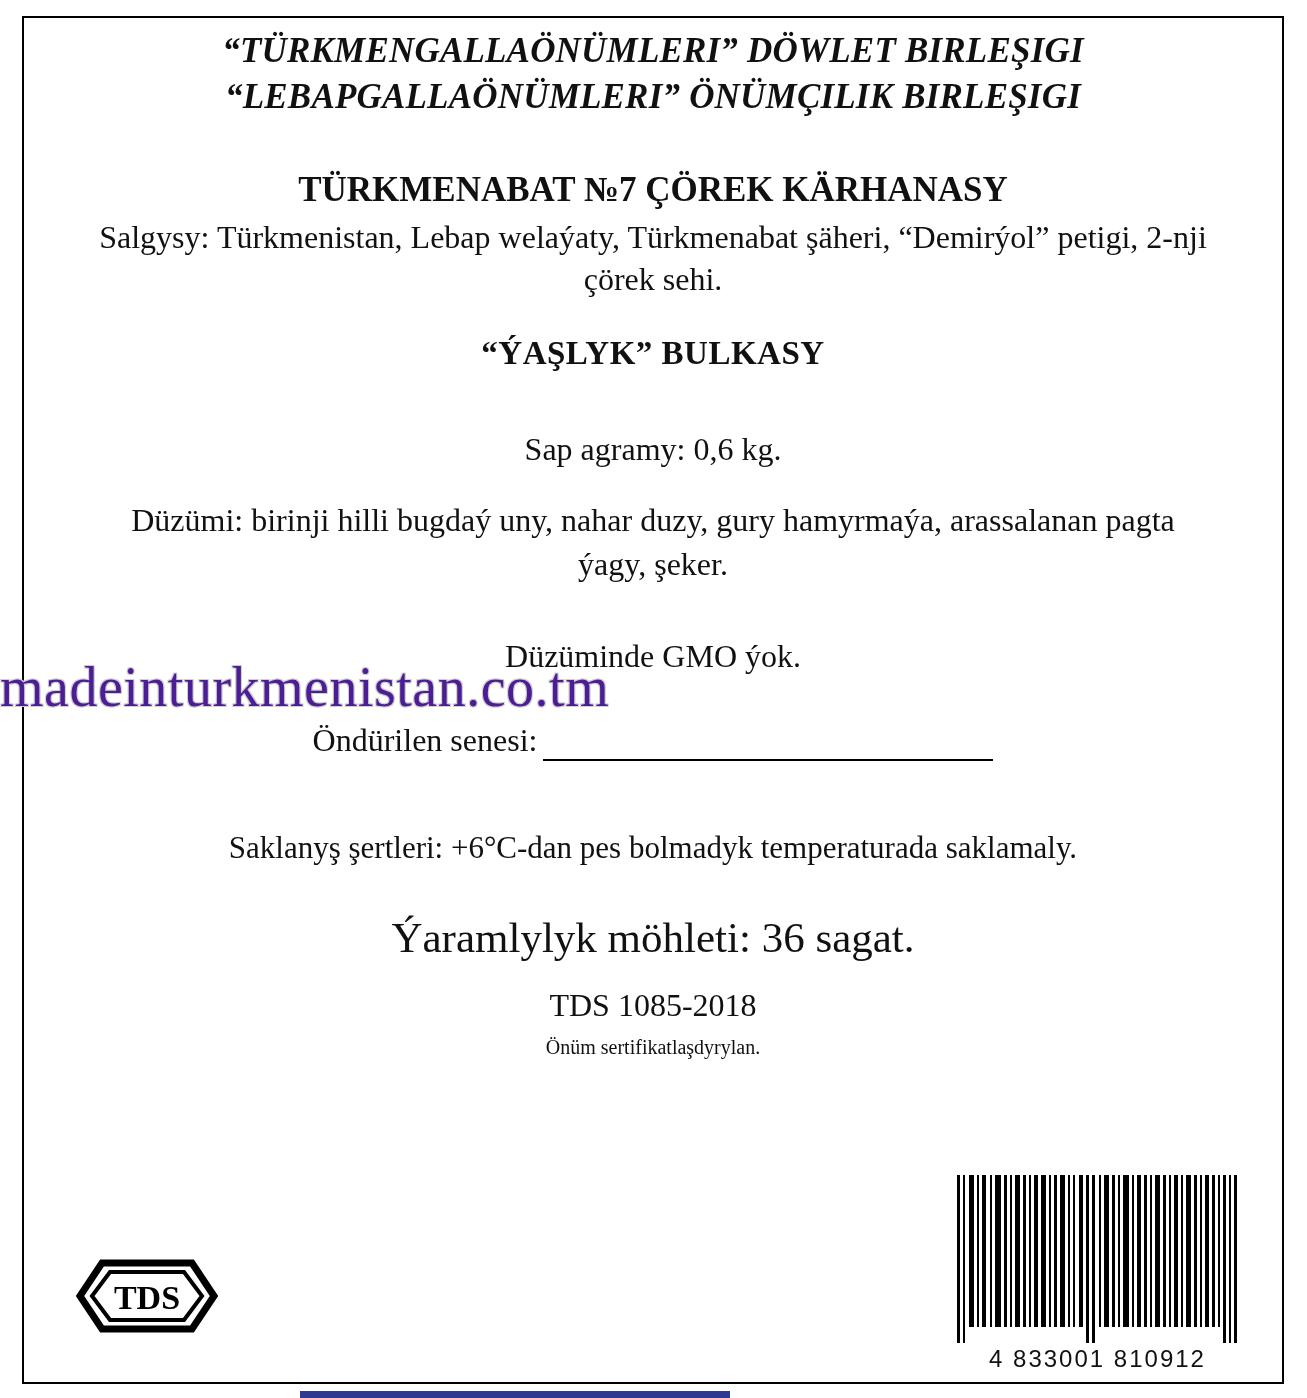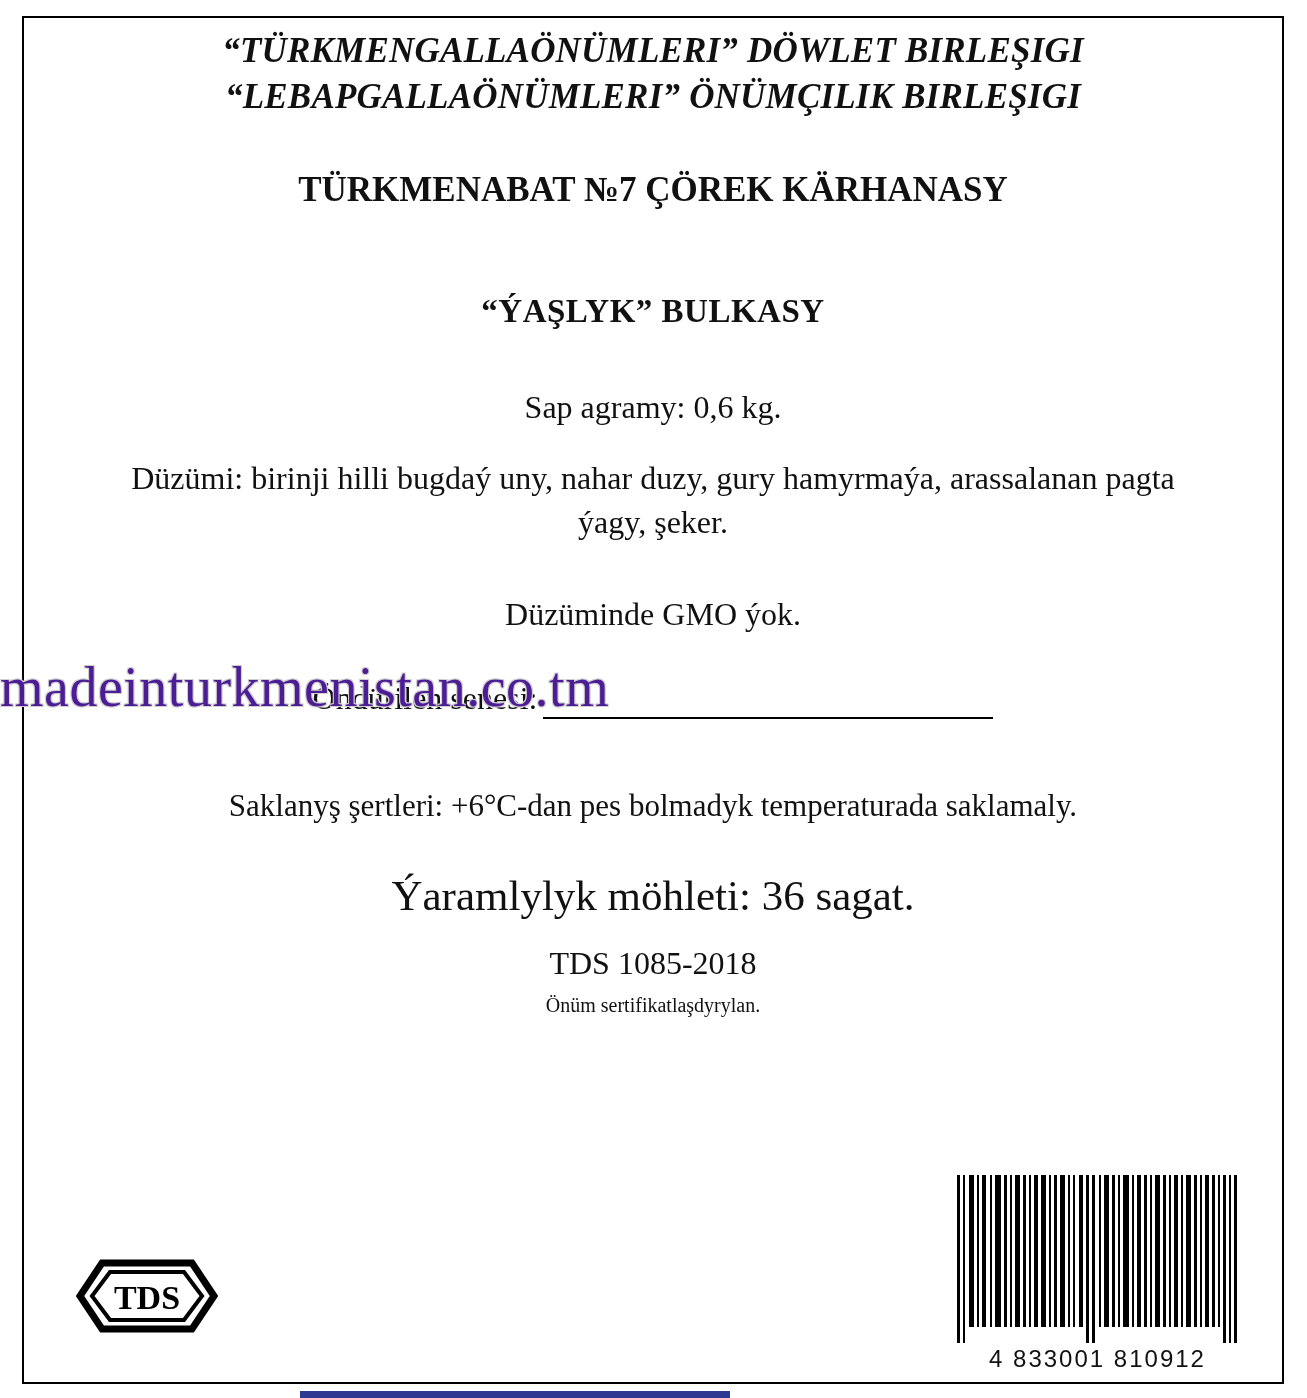--- a/index.html
+++ b/index.html
@@ -50,21 +50,21 @@
   .address {
     font-size: 32px;
     line-height: 42px;
     margin-top: 4px;
     padding: 0 50px;
   }
   .product-name {
     font-weight: bold;
     font-size: 33px;
     line-height: 42px;
-    margin-top: 78px;
+    margin-top: 32px;
     letter-spacing: 0.5px;
   }
   .weight {
     font-size: 32px;
     line-height: 42px;
     margin-top: 54px;
   }
   .ingredients {
     font-size: 32px;
     line-height: 44px;
@@ -181,20 +181,21 @@
 <div id="label">
 
   <div class="border-frame"></div>
 
   <div class="content">
 
     <div class="org-line">“TÜRKMENGALLAÖNÜMLERI” DÖWLET BIRLEŞIGI</div>
     <div class="org-line">“LEBAPGALLAÖNÜMLERI” ÖNÜMÇILIK BIRLEŞIGI</div>
 
     <div class="factory-title">TÜRKMENABAT №7 ÇÖREK KÄRHANASY</div>
+    <div class="address">Salgysy: Türkmenistan, Lebap welaýaty, Türkmenabat şäheri, “Demirýol” petigi, 2-nji çörek sehi.</div>
 
     <div class="product-name">“ÝAŞLYK” BULKASY</div>
 
     <div class="weight">Sap agramy: 0,6 kg.</div>
 
     <div class="ingredients">Düzümi: birinji hilli bugdaý uny, nahar duzy, gury hamyrmaýa, arassalanan pagta ýagy, şeker.</div>
 
 
     <div class="gmo">Düzüminde GMO ýok.</div>
 

